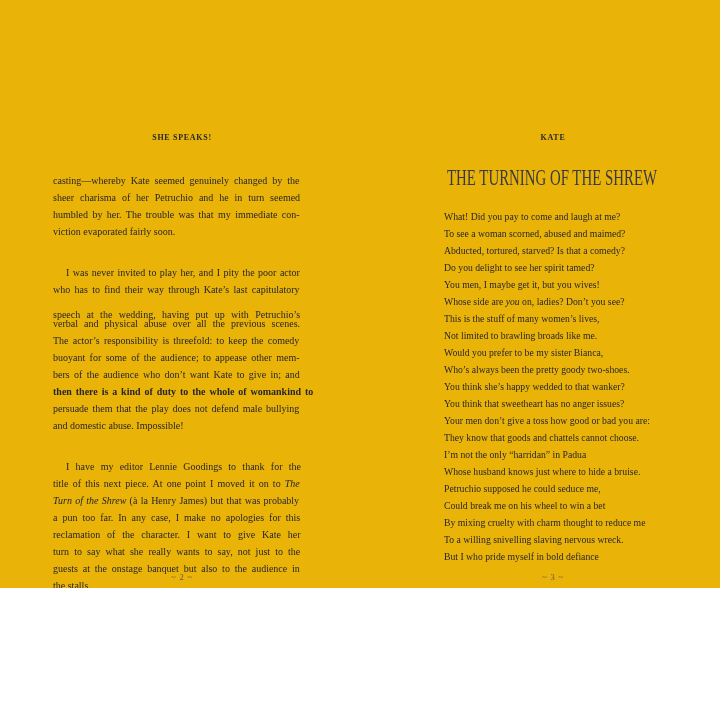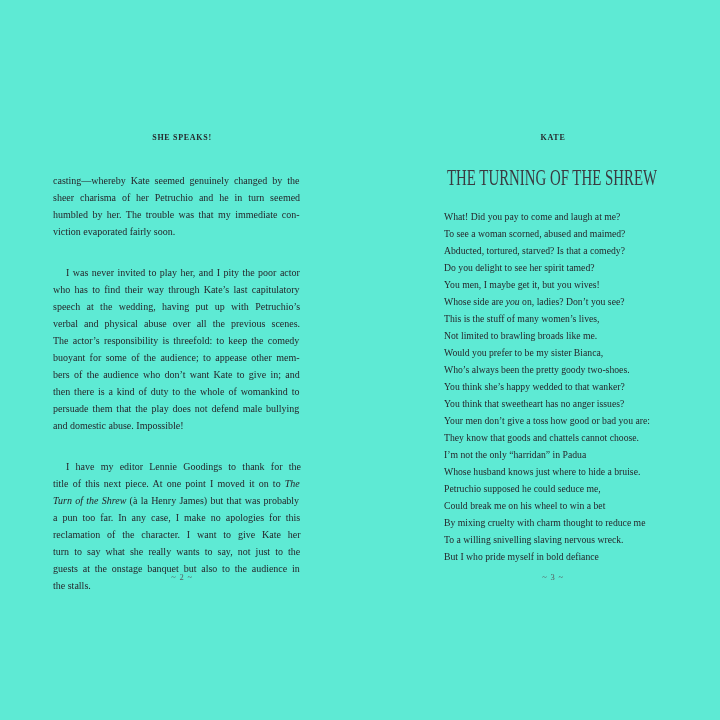--- a/index.html
+++ b/index.html
@@ -1,20 +1,20 @@
 <!DOCTYPE html>
 <html><head>
 <meta charset="utf-8">
 <style>
   html, body { margin: 0; padding: 0; background: #ffffff; }
   .canvas {
     position: relative;
     width: 720px;
-    height: 720px;
-    background: #5eead4;
+    height: 588px;
+    background: #eab308;
     overflow: hidden;
     font-family: "Liberation Serif", "DejaVu Serif", serif;
   }
   .page { position: absolute; top: 132px; }
   .page.left  { left: 53px;  width: 258px; height: 470px; }
   .page.right { left: 444px; width: 218px; height: 470px; }
 
   .running-head {
     text-align: center;
     font-size: 8px;
@@ -80,26 +80,26 @@
 
   <div class="page left">
     <div class="running-head">SHE SPEAKS!</div>
     <div class="body-text">
         <div class="bline"><span class="ln" style="word-spacing: 2.47px;"><span class="seg">casting—whereby Kate seemed genuinely changed by the</span></span></div>
         <div class="bline"><span class="ln" style="word-spacing: 3.36px;"><span class="seg">sheer charisma of her Petruchio and he in turn seemed</span></span></div>
         <div class="bline"><span class="ln" style="word-spacing: 1.93px;"><span class="seg">humbled by her. The trouble was that my immediate con-</span></span></div>
         <div class="bline end"><span class="ln"><span class="seg">viction evaporated fairly soon.</span></span></div>
         <div class="bline indent"><span class="ln" style="word-spacing: 0.94px;"><span class="seg">I was never invited to play her, and I pity the poor actor</span></span></div>
         <div class="bline"><span class="ln" style="word-spacing: 1.81px;"><span class="seg">who has to find their way through Kate’s last capitulatory</span></span></div>
-        <div class="bline"><span class="ln" style="word-spacing: 3.85px;"><span class="seg">speech at the wedding, having put up with Petruchio’s</span></span></div>
+        <div class="bline"><span class="ln" style="word-spacing: 3.85px; margin-top: 8px;"><span class="seg">speech at the wedding, having put up with Petruchio’s</span></span></div>
         <div class="bline"><span class="ln" style="word-spacing: 3.57px;"><span class="seg">verbal and physical abuse over all the previous scenes.</span></span></div>
         <div class="bline"><span class="ln" style="word-spacing: 1.66px;"><span class="seg">The actor’s responsibility is threefold: to keep the comedy</span></span></div>
         <div class="bline"><span class="ln" style="word-spacing: 1.88px;"><span class="seg">buoyant for some of the audience; to appease other mem-</span></span></div>
         <div class="bline"><span class="ln" style="word-spacing: 1.82px;"><span class="seg">bers of the audience who don’t want Kate to give in; and</span></span></div>
-        <div class="bline"><span class="ln" style="word-spacing: 1.38px;"><span class="seg">then there is a kind of duty to the whole of womankind to</span></span></div>
+        <div class="bline"><span class="ln" style="word-spacing: 1.38px; font-weight: bold;"><span class="seg">then there is a kind of duty to the whole of womankind to</span></span></div>
         <div class="bline"><span class="ln" style="word-spacing: 1.42px;"><span class="seg">persuade them that the play does not defend male bullying</span></span></div>
         <div class="bline end"><span class="ln"><span class="seg">and domestic abuse. Impossible!</span></span></div>
         <div class="bline indent"><span class="ln" style="word-spacing: 3.73px;"><span class="seg">I have my editor Lennie Goodings to thank for the</span></span></div>
         <div class="bline"><span class="ln" style="word-spacing: 1.68px;"><span class="seg">title of this next piece. At one point I moved it on to </span><span class="seg it">The</span></span></div>
         <div class="bline"><span class="ln" style="word-spacing: 0.77px;"><span class="seg it">Turn of the Shrew</span><span class="seg"> (à la Henry James) but that was probably</span></span></div>
         <div class="bline"><span class="ln" style="word-spacing: 2.5px;"><span class="seg">a pun too far. In any case, I make no apologies for this</span></span></div>
         <div class="bline"><span class="ln" style="word-spacing: 4.37px;"><span class="seg">reclamation of the character. I want to give Kate her</span></span></div>
         <div class="bline"><span class="ln" style="word-spacing: 2.58px;"><span class="seg">turn to say what she really wants to say, not just to the</span></span></div>
         <div class="bline"><span class="ln" style="word-spacing: 2.3px;"><span class="seg">guests at the onstage banquet but also to the audience in</span></span></div>
         <div class="bline end"><span class="ln"><span class="seg">the stalls.</span></span></div>

